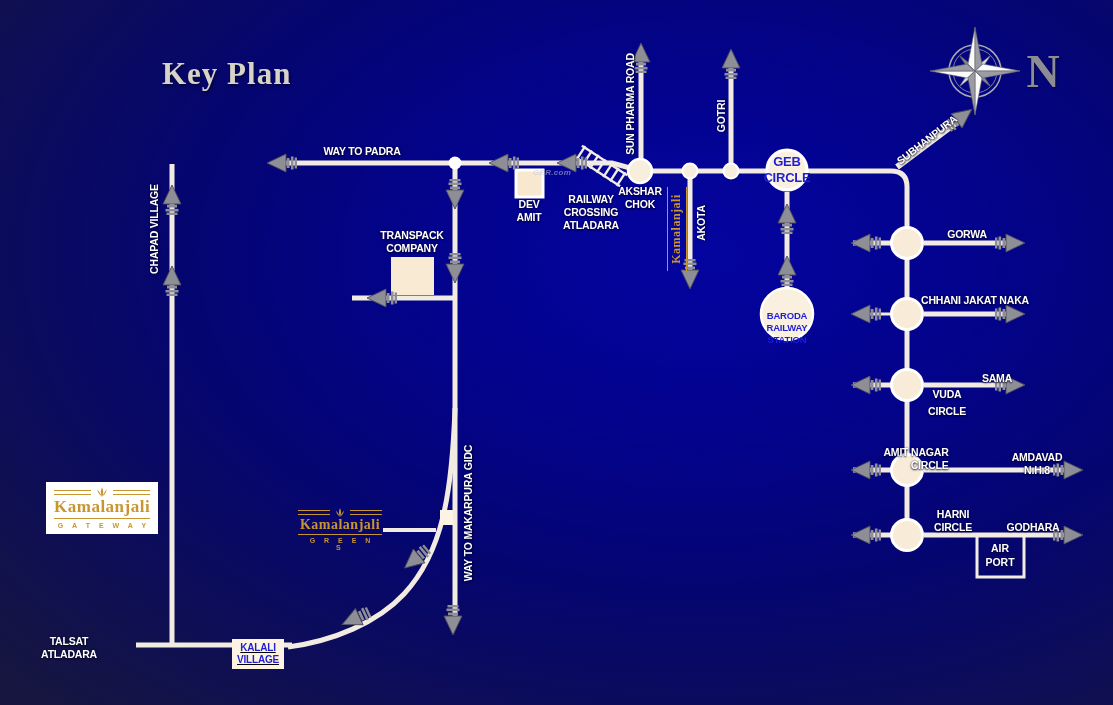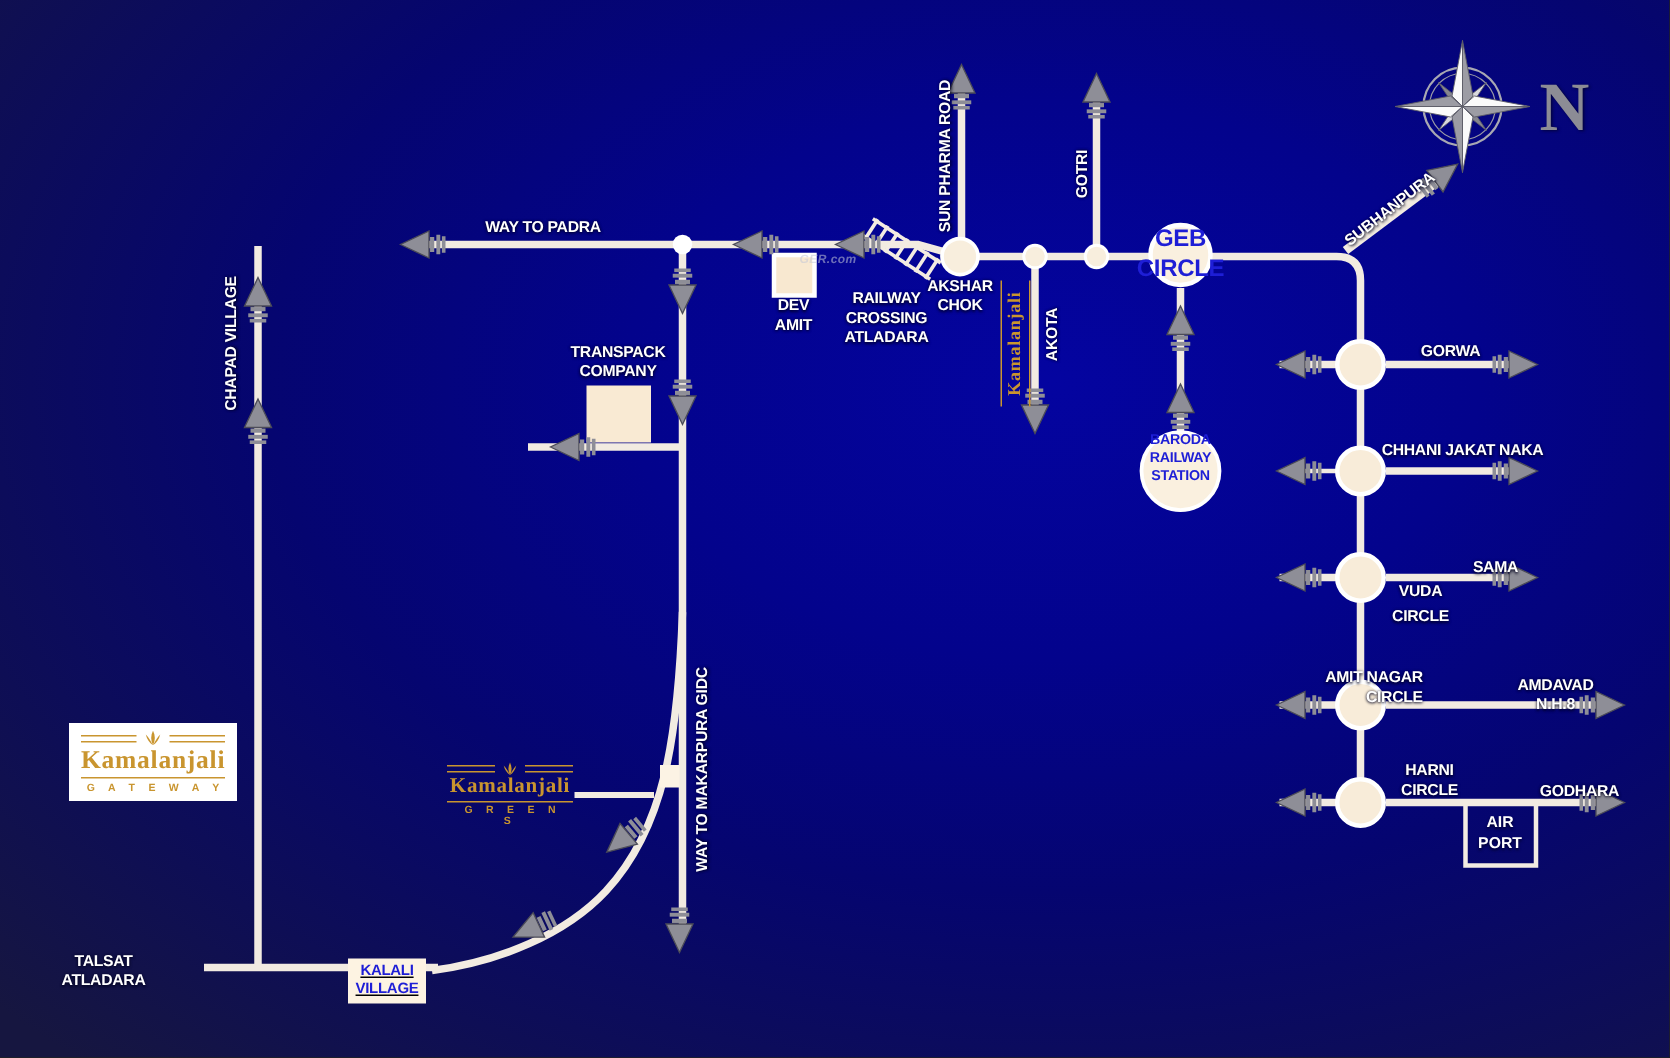--- a/index.html
+++ b/index.html
@@ -181,57 +181,58 @@
         <polygon points="1020,71 983,64 975,71" fill="#fafafa"></polygon>
         <polygon points="1020,71 983,78 975,71" fill="#9c9ca4"></polygon>
         <polygon points="975,115 982,78 975,71" fill="#fafafa"></polygon>
         <polygon points="975,115 968,78 975,71" fill="#9c9ca4"></polygon>
         <polygon points="930,71 967,78 975,71" fill="#fafafa"></polygon>
         <polygon points="930,71 967,64 975,71" fill="#9c9ca4"></polygon>
       </g>
     </g>
   </svg>
 
+  <div class="title">Key Plan</div>
   <div class="north">N</div>
   <div class="watermark">GER.com</div>
 
   <div class="lbl" style="left:362px;top:152px;text-align:right;">WAY TO PADRA</div>
   <div class="lbl rot90" style="left:155px;top:229px;">CHAPAD VILLAGE</div>
   <div class="lbl rot90" style="left:631px;top:104px;">SUN PHARMA ROAD</div>
   <div class="lbl rot90" style="left:722px;top:116px;">GOTRI</div>
   <div class="lbl rot90" style="left:702px;top:223px;">AKOTA</div>
   <div class="lbl rot38" style="left:927px;top:140px;">SUBHANPURA</div>
   <div class="lbl rot90" style="left:469px;top:513px;">WAY TO MAKARPURA GIDC</div>
 
   <div class="lbl" style="left:412px;top:242px;">TRANSPACK
 COMPANY</div>
   <div class="lbl" style="left:529px;top:211px;">DEV
 AMIT</div>
   <div class="lbl" style="left:591px;top:213px;">RAILWAY
 CROSSING
 ATLADARA</div>
   <div class="lbl" style="left:640px;top:198px;">AKSHAR
 CHOK</div>
-  <div class="lbl blue" style="left:787px;top:170px;font-size:16px;">GEB
-CIRCLE</div>
-  <div class="lbl blue" style="left:787px;top:306px;">BARODA
+  <div class="lbl blue" style="left:787px;top:170px;font-size:13px;">GEB
+CIRCLE</div>
+  <div class="lbl blue" style="left:787px;top:328px;">BARODA
 RAILWAY
 STATION</div>
 
   <div class="lbl" style="left:967px;top:235px;">GORWA</div>
   <div class="lbl" style="left:975px;top:301px;">CHHANI JAKAT NAKA</div>
   <div class="lbl wide" style="left:947px;top:403px;">VUDA
 CIRCLE</div>
   <div class="lbl" style="left:997px;top:379px;">SAMA</div>
   <div class="lbl" style="left:916px;top:459px;text-align:right;">AMIT NAGAR
 CIRCLE</div>
   <div class="lbl" style="left:1037px;top:464px;">AMDAVAD N.H.8</div>
   <div class="lbl" style="left:953px;top:521px;">HARNI
 CIRCLE</div>
-  <div class="lbl" style="left:1033px;top:528px;margin-left:20px;">GODHARA</div>
+  <div class="lbl" style="left:1033px;top:528px;">GODHARA</div>
   <div class="airport-lbl">AIR
 PORT</div>
 
   <div class="kalali-box">
     <div class="lbl blue" style="font-size:10px;">KALALI
 VILLAGE</div>
   </div>
   <div class="lbl" style="left:69px;top:648px;">TALSAT
 ATLADARA</div>
 

